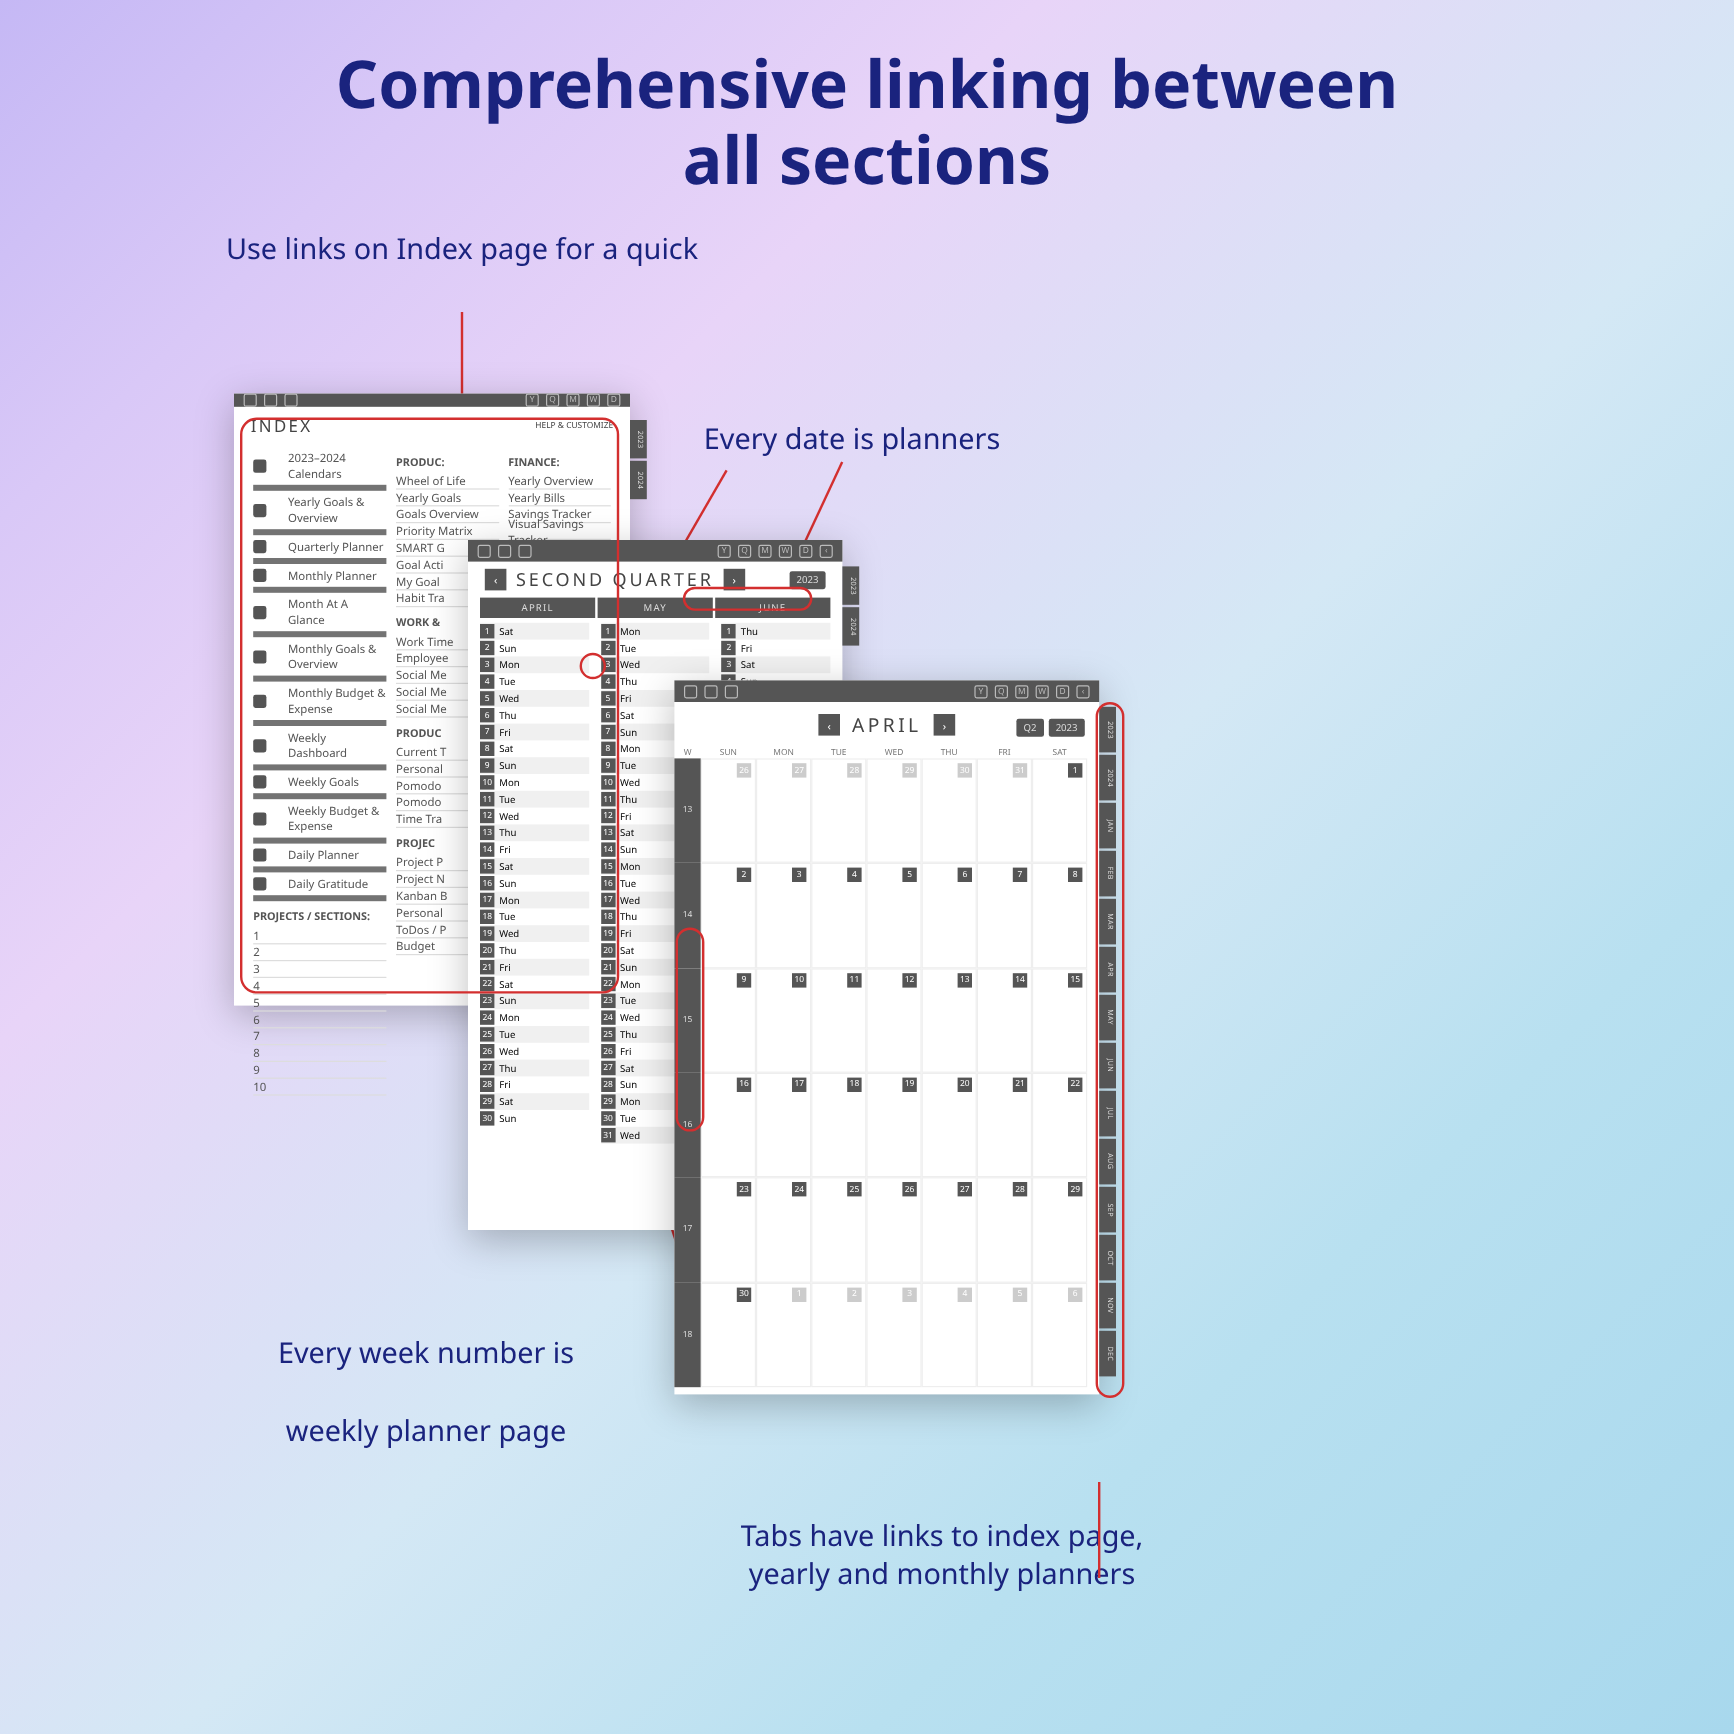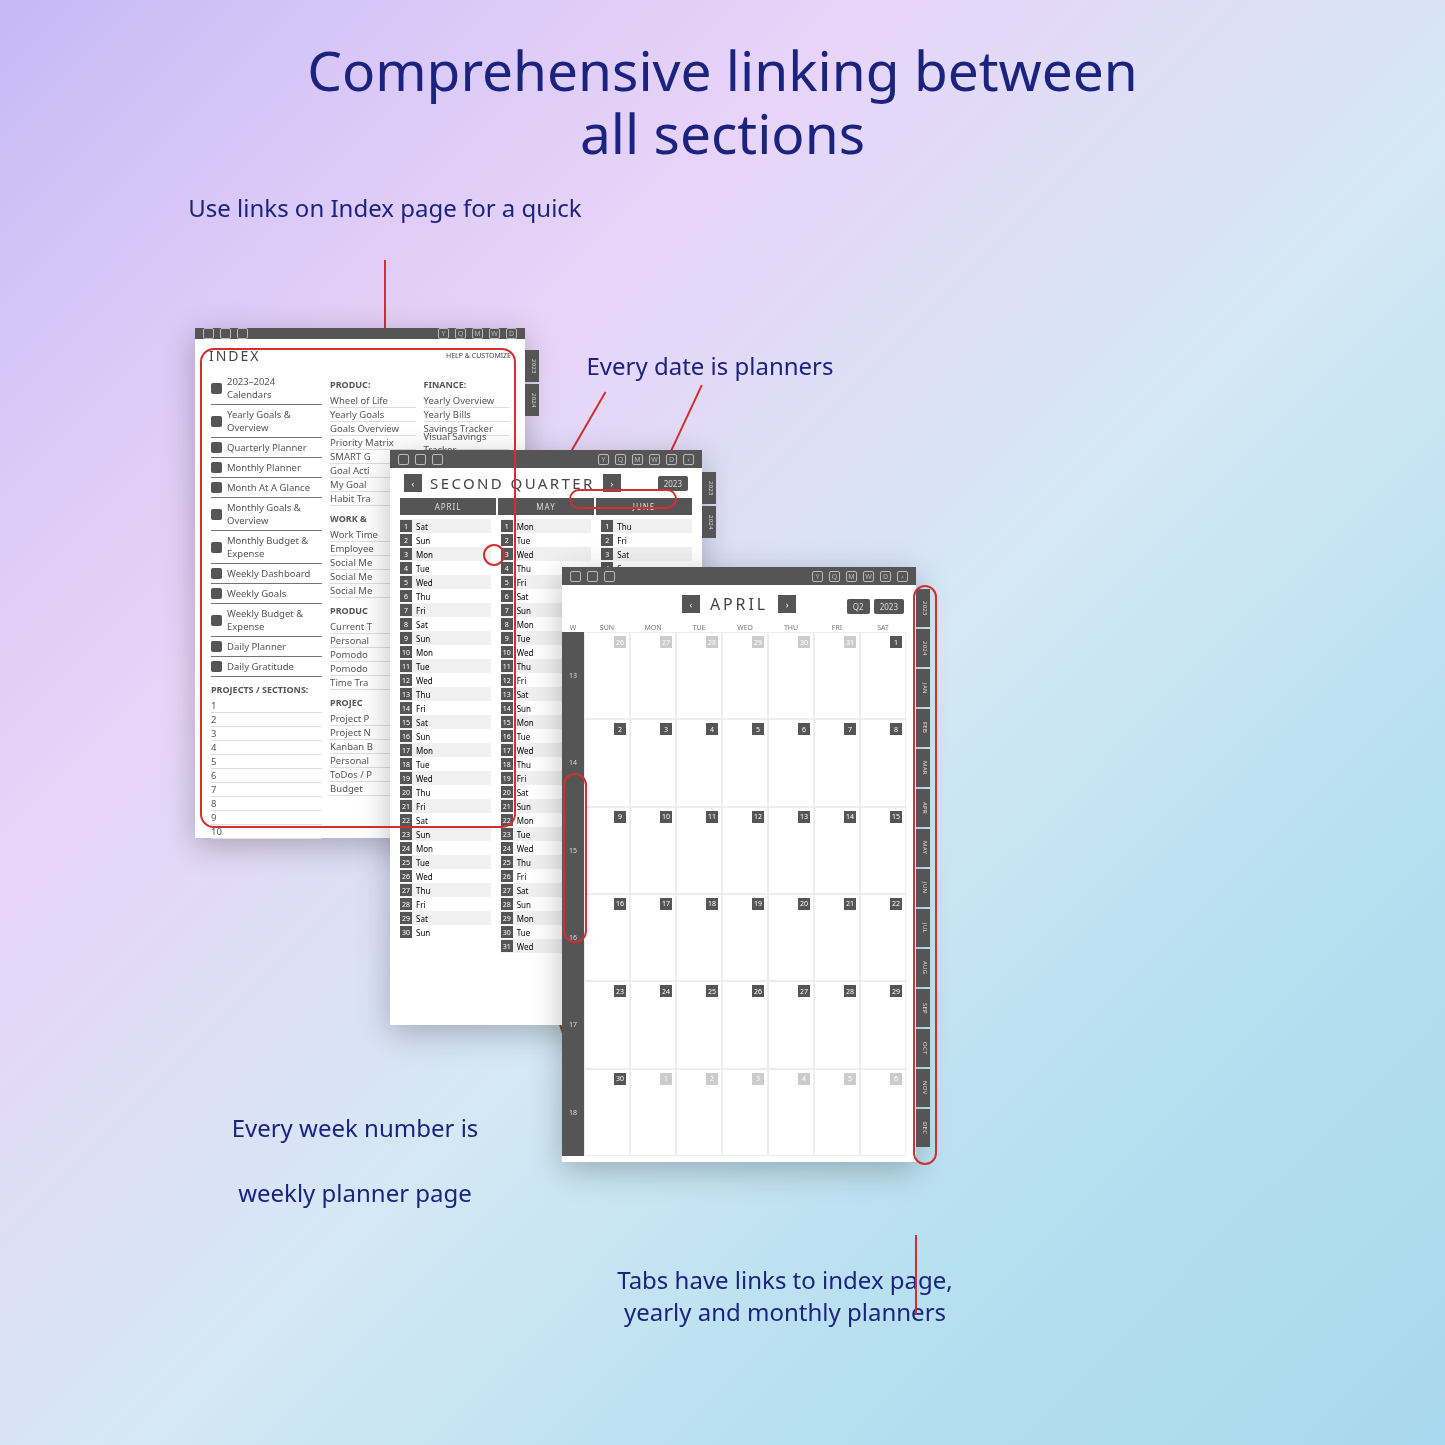--- a/index.html
+++ b/index.html
@@ -1,26 +1,26 @@
 <!DOCTYPE html>
 <html><head>
 <meta charset="utf-8">
 <style>
 *{box-sizing:border-box;margin:0;padding:0}
 body{width:1445px;height:1445px;font-family:system-ui,-apple-system,Segoe UI,sans-serif;background:linear-gradient(135deg,#c5b8f5 0%,#d9c8f7 15%,#e8d4f8 30%,#d4e8f5 55%,#b8e0f0 75%,#a8d8ed 100%);position:relative;overflow:hidden}
-.title{position:absolute;top:38px;left:0;right:0;text-align:center;font-size:55px;font-weight:400;color:#1a237e;line-height:1.15}
+.title{position:absolute;top:38px;left:0;right:0;text-align:center;font-size:55px;font-weight:700;color:#1a237e;line-height:1.15}
 .cap{position:absolute;color:#1a237e;font-size:24px;line-height:1.35;text-align:center}
 .page{position:absolute;background:#fff;box-shadow:0 8px 30px rgba(0,0,0,.25);display:flex;flex-direction:column}
 .tbar{height:18px;background:#555;display:flex;justify-content:space-between;align-items:center;padding:0 8px}
 .tbar .ic{display:flex;gap:6px}
 .tbar .b{width:11px;height:11px;border:1px solid #bbb;border-radius:2px;font-size:7px;color:#bbb;display:flex;align-items:center;justify-content:center}
 .ptitle{font-size:14px;letter-spacing:.14em;padding:7px 14px;color:#444;display:flex;justify-content:space-between;align-items:center}
 .body{flex:1;display:flex;font-size:9.5px;color:#555;padding:0 12px 10px}
 .col{flex:1;padding:0 4px}
-.li{display:flex;align-items:center;gap:5px;padding:3px 0;border-bottom:1px solid #737373}
+.li{display:flex;align-items:center;gap:18px;padding:3px 0;border-bottom:5px solid #737373}
 .sq{width:11px;height:11px;background:#555;border-radius:2px;flex-shrink:0}
 .sh{font-weight:700;font-size:9px;margin-top:6px;margin-bottom:3px}
 .ln{border-bottom:1px solid #ddd;height:14px;display:flex;align-items:center}
 .rtabs{position:absolute;right:-14px;top:22px;display:flex;flex-direction:column;gap:2px}
 .rtab{width:14px;background:#555;color:#ddd;font-size:6px;writing-mode:vertical-rl;text-align:center;padding:5px 1px;letter-spacing:.04em}
 .qhdr{display:flex;align-items:center;gap:8px;padding:5px 14px}
 .arr{width:18px;height:18px;background:#555;color:#fff;display:flex;align-items:center;justify-content:center;font-size:9px}
 .qtitle{font-size:15px;letter-spacing:.16em;color:#444}
 .qmonths{display:flex;gap:2px;padding:0 10px}
 .qmonth{flex:1;background:#555;color:#ddd;font-size:8px;text-align:center;padding:3px;letter-spacing:.12em}

